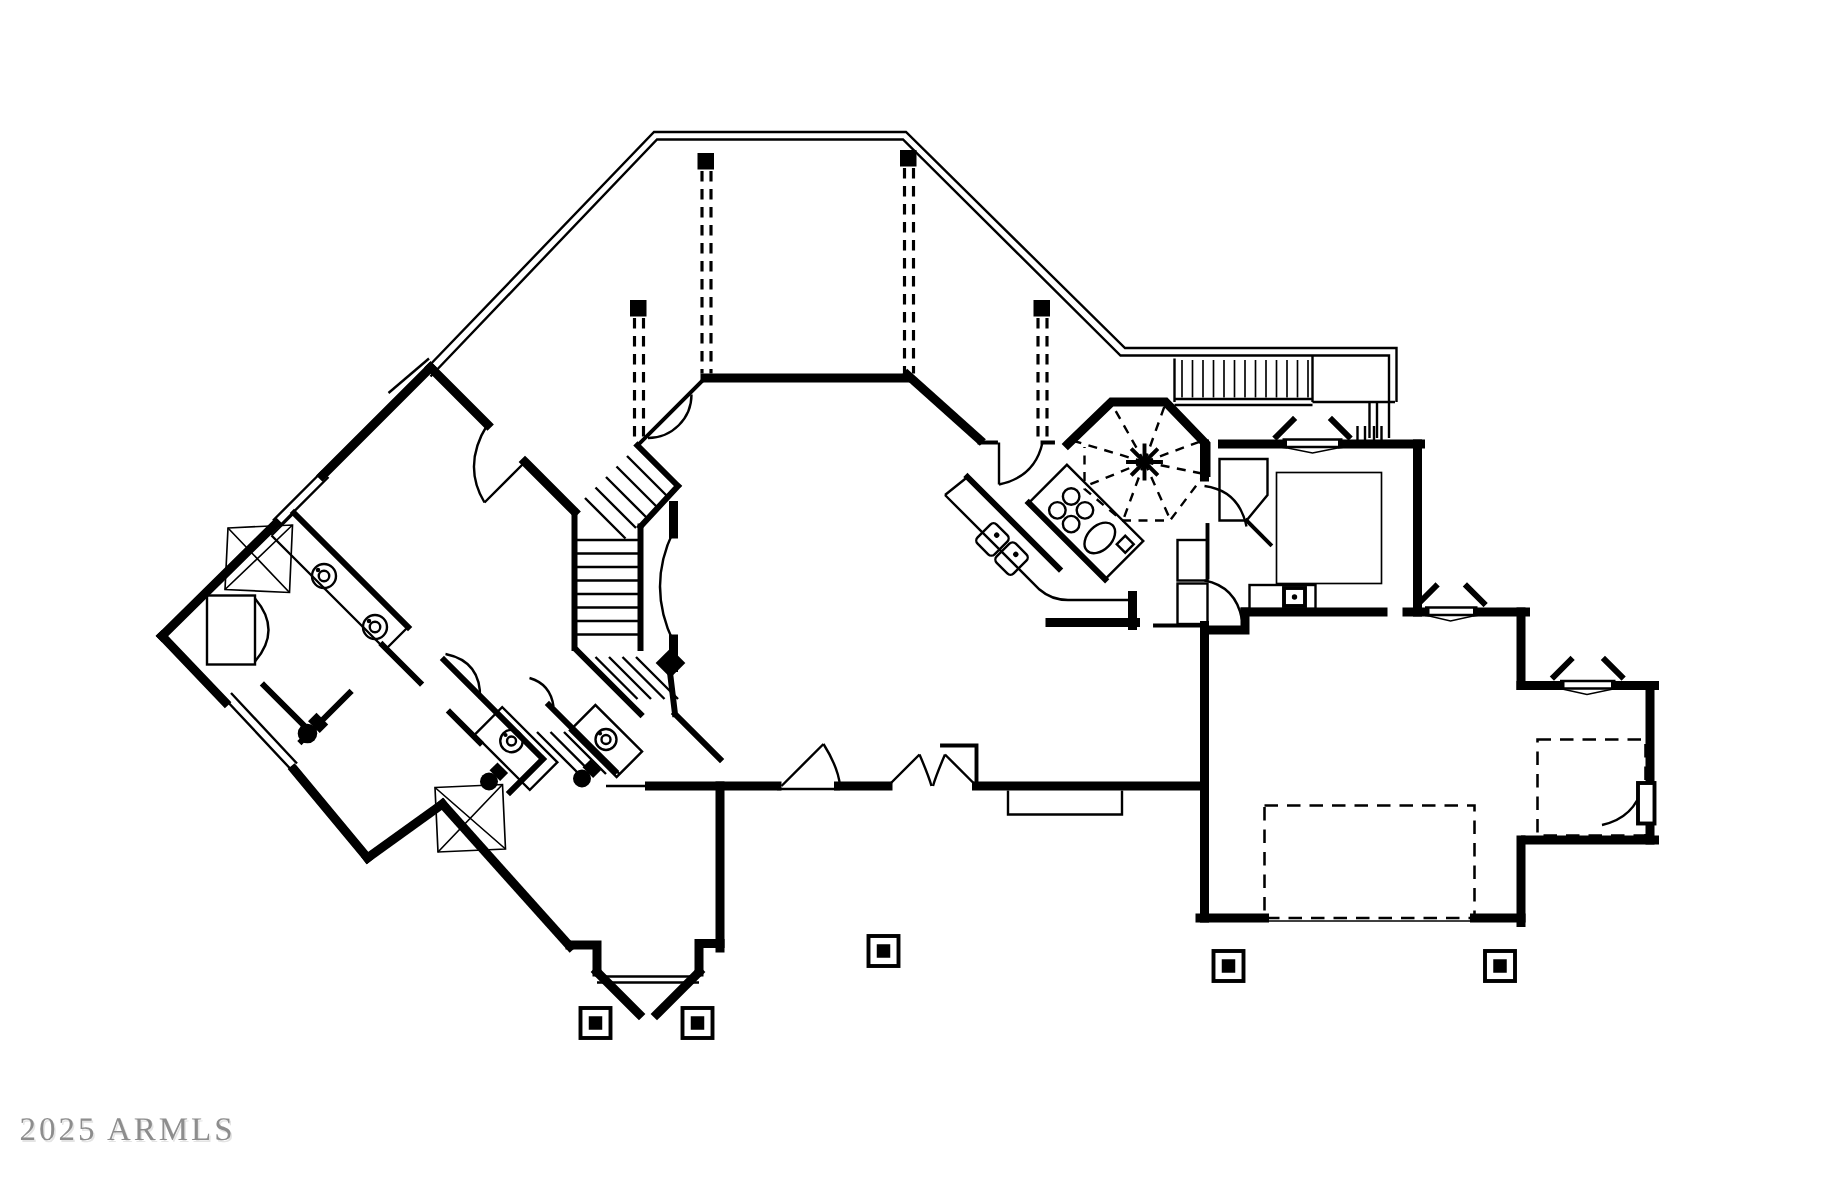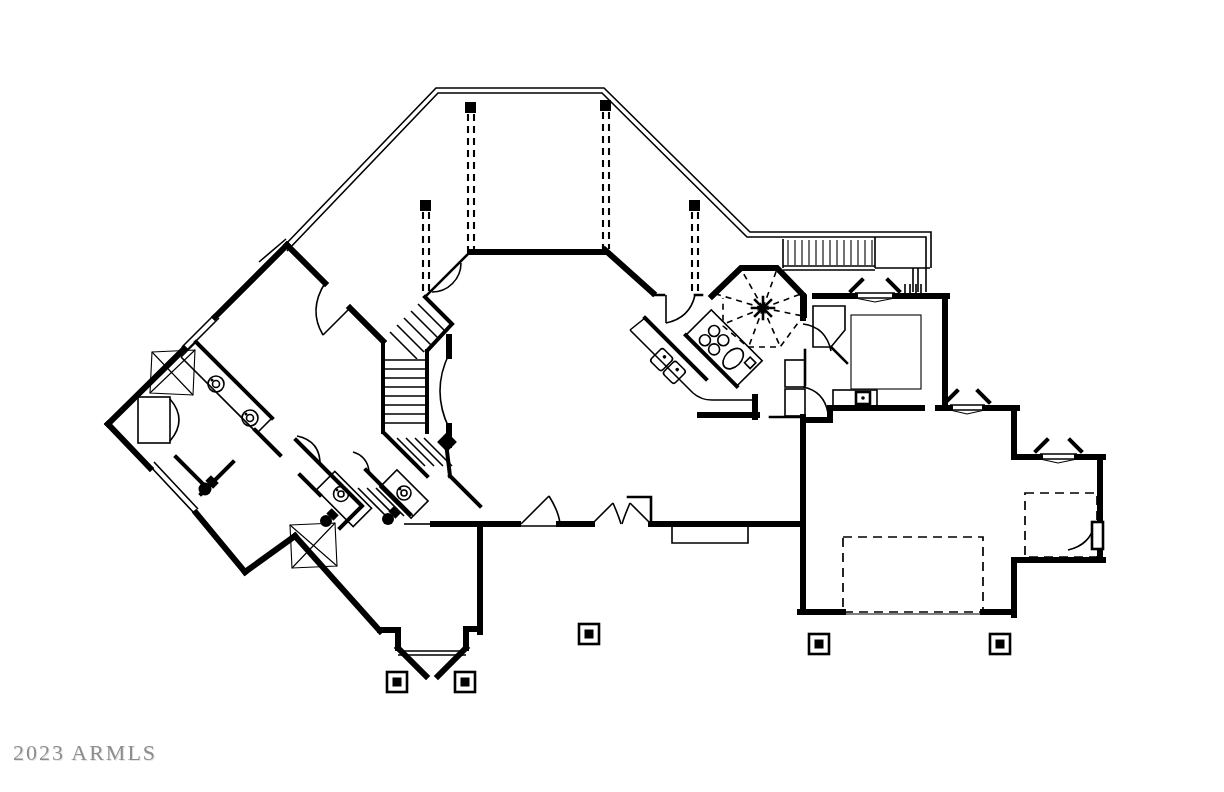--- a/index.html
+++ b/index.html
@@ -304,13 +304,13 @@
         <rect class="f" x="814.5" y="639.5" width="9" height="9"></rect>
       </g>
     <g>
         <rect class="w3" x="990" y="634" width="20" height="20" fill="none"></rect>
         <rect class="f" x="995.5" y="639.5" width="9" height="9"></rect>
       </g>
   </g>
 
 </svg>
 
-<div class="wm">2023 ARMLS</div>
+<div class="wm">2025 ARMLS</div>
 
 </body></html>

